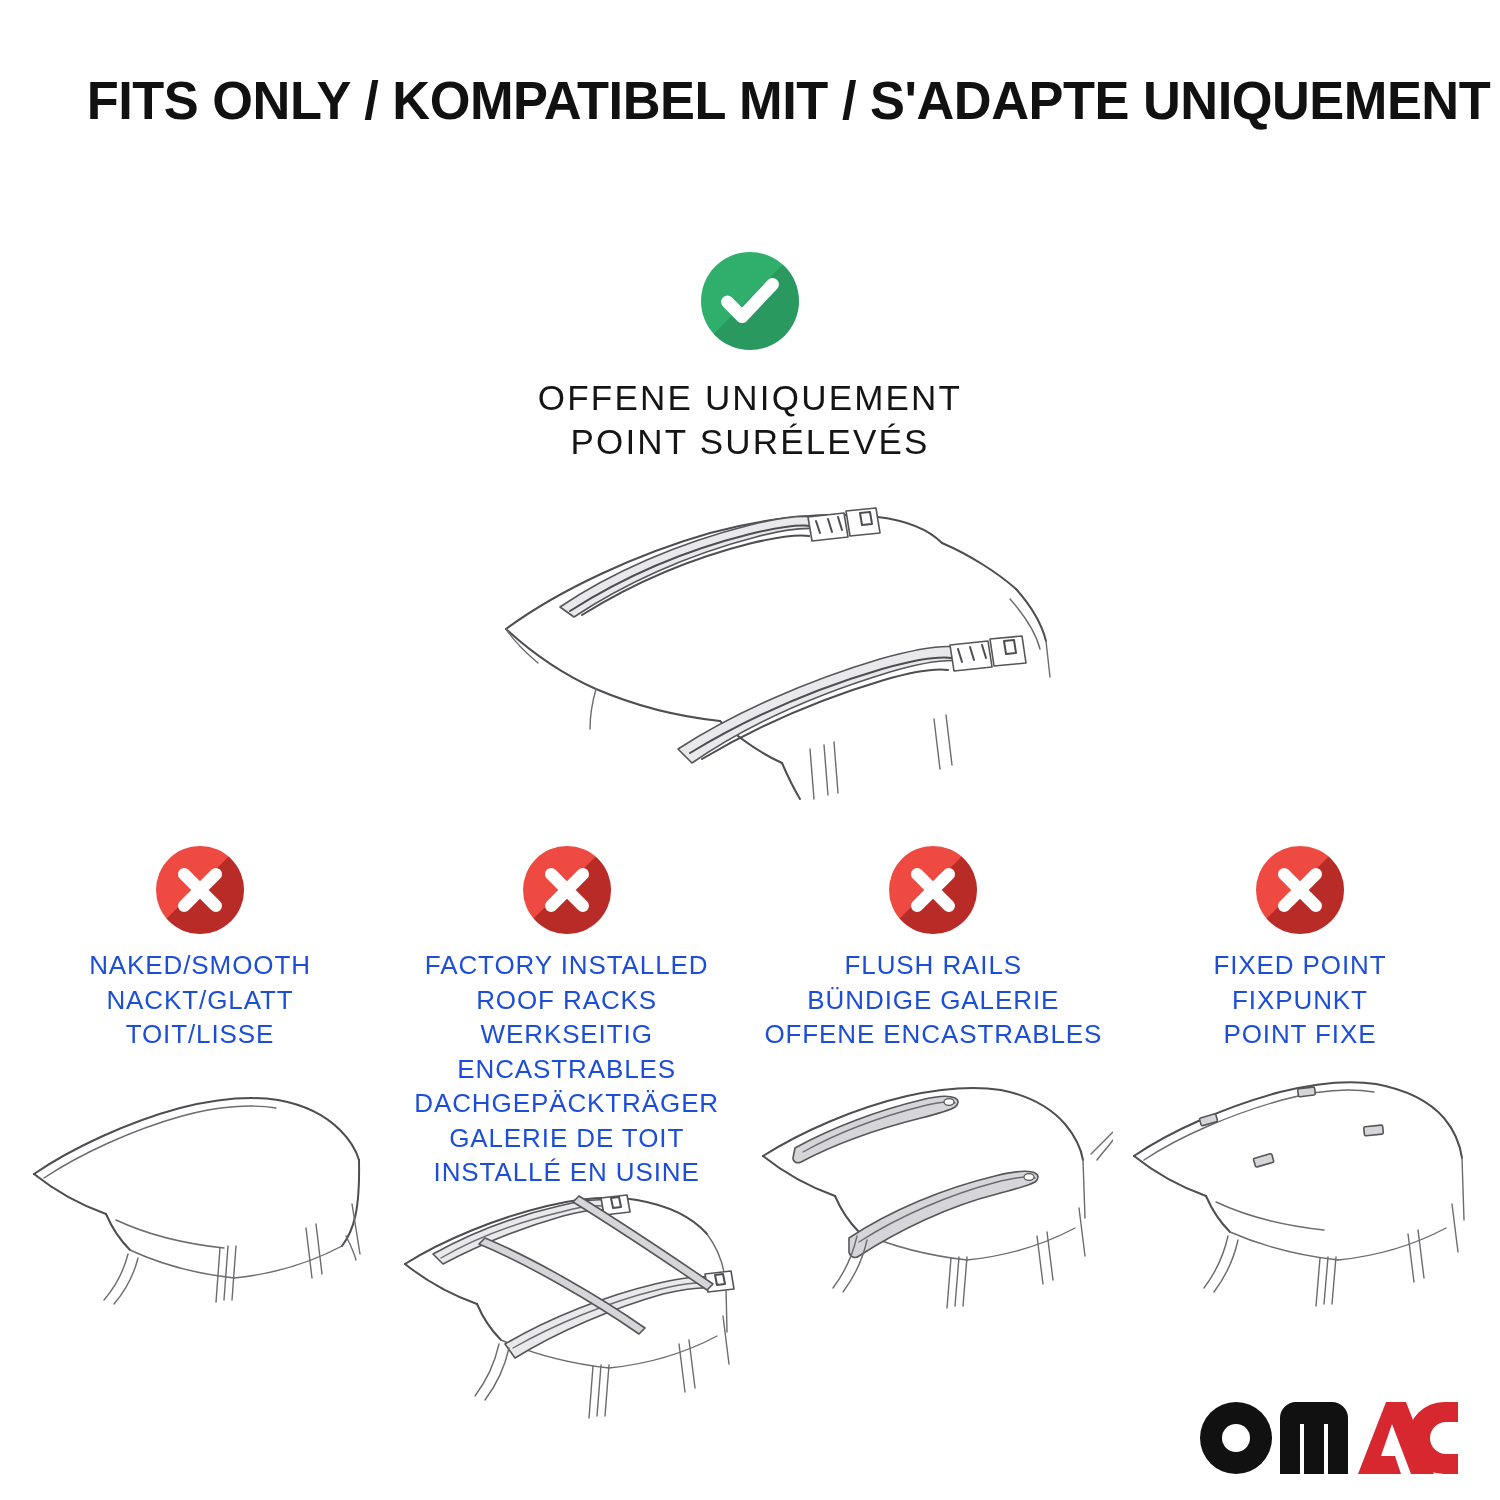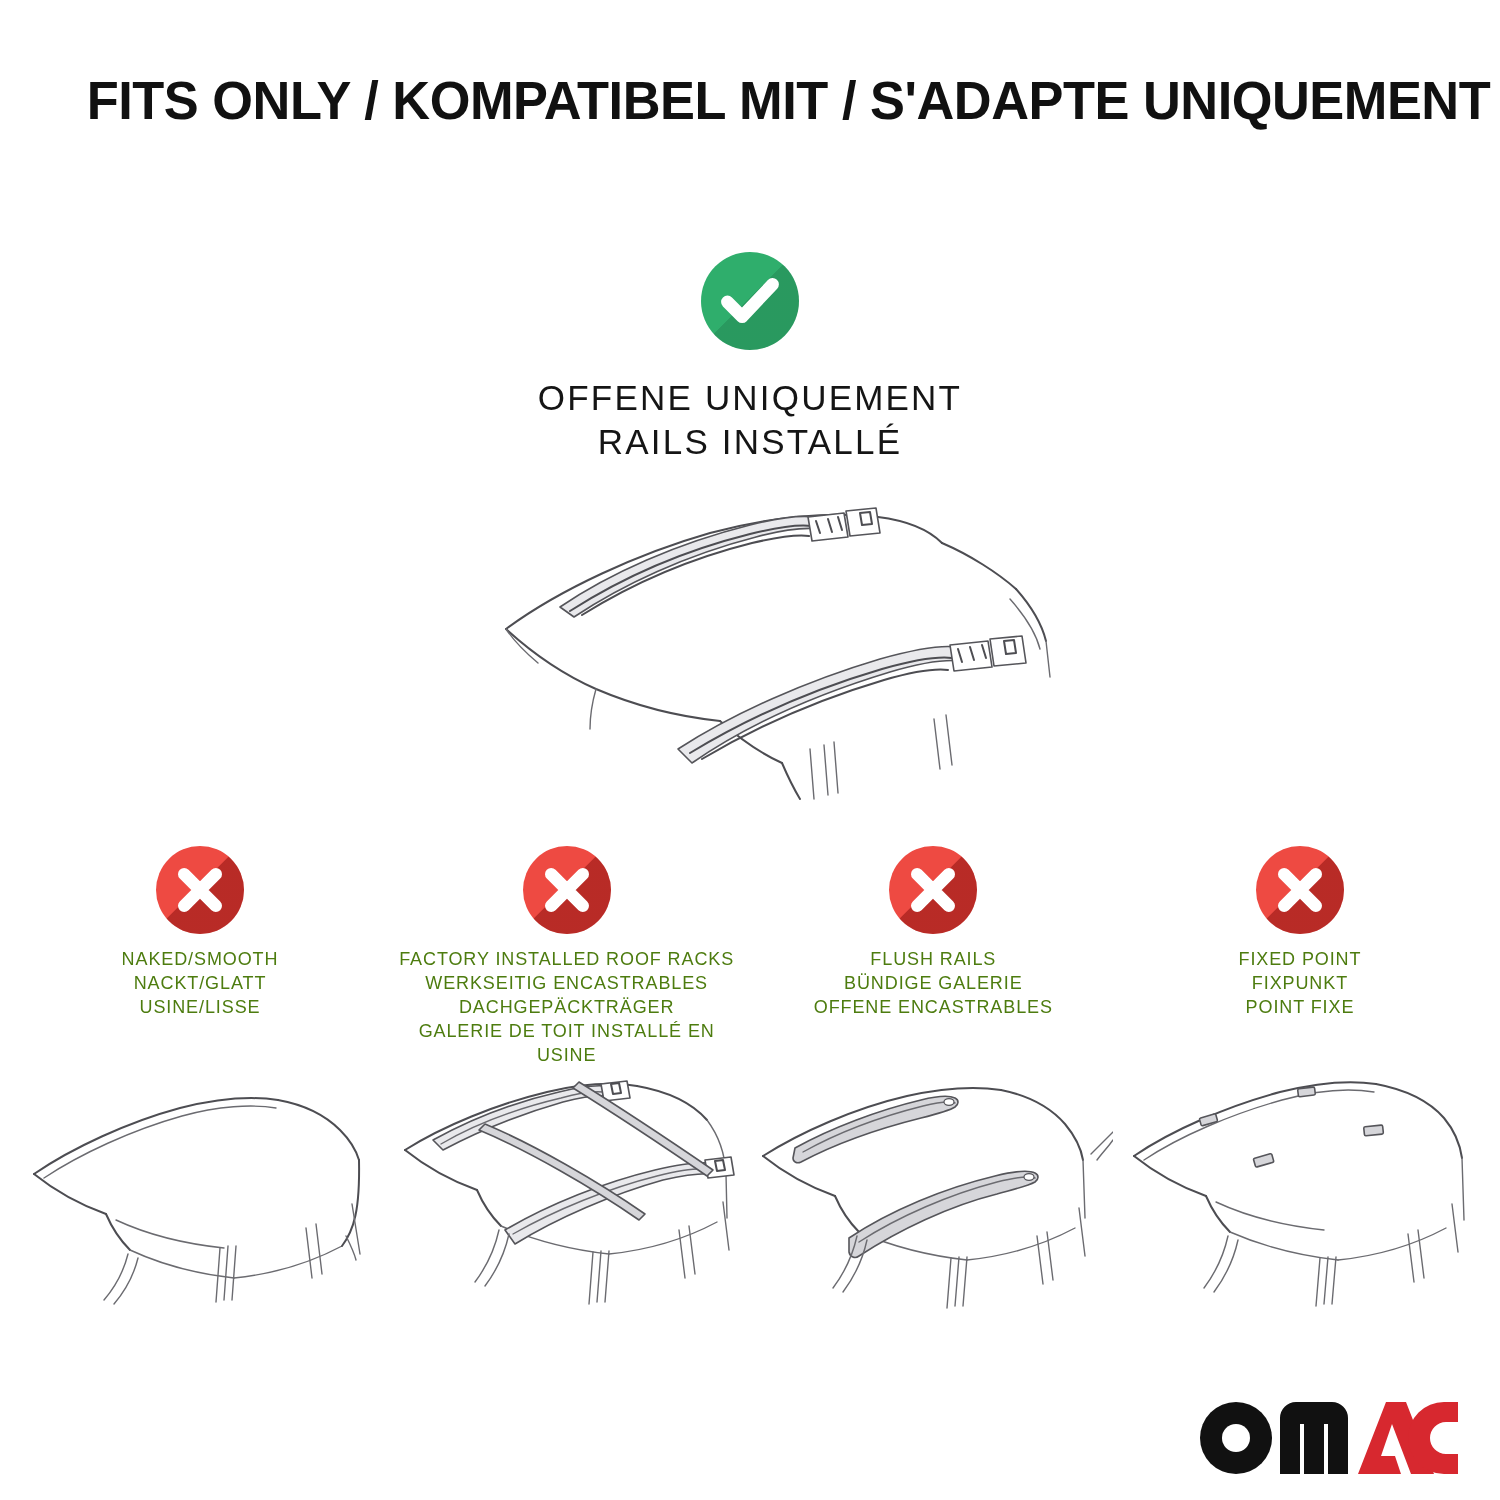--- a/index.html
+++ b/index.html
@@ -109,24 +109,24 @@
   .cell {
     width: 352px;
     display: flex;
     flex-direction: column;
     align-items: center;
   }
   .cell .badge { width: 88px; height: 88px; }
   .cell-labels {
     margin-top: 14px;
     text-align: center;
-    font-size: 18px;
+    font-size: 26px;
     line-height: 1.33;
     letter-spacing: 0.9px;
-    color: #4d7c0f;
+    color: #1d4ed8;
     min-height: 128px;
   }
   .cell-art {
     width: 360px;
     height: 235px;
     margin-top: 2px;
   }
 
   
   .art path, .art line, .art polyline {
@@ -162,21 +162,21 @@
 
   <div class="badge ok">
     <div class="shade"></div>
     <svg viewBox="0 0 100 100">
       <path d="M27 51 L42 66 L73 33" fill="none" stroke="#ffffff" stroke-width="13" stroke-linecap="round" stroke-linejoin="round"></path>
     </svg>
   </div>
 
   <div class="main-labels">
     <div>OFFENE UNIQUEMENT</div>
-    <div>RAILS INSTALLÉ</div>
+    <div>POINT SURÉLEVÉS</div>
   </div>
 
   <svg class="main-art art" viewBox="0 0 680 320">
 
     <path d="M96 148 C150 108 230 72 300 52 C360 36 420 30 468 36
              C500 40 520 50 532 62"></path>
     <path d="M96 148 C120 170 150 192 186 208
              C228 226 272 236 310 240"></path>
     <path d="M310 240 C330 258 350 272 372 282"></path>
     <path d="M532 62 C560 74 588 92 606 108"></path>
@@ -222,21 +222,21 @@
   <div class="cell">
     <div class="badge no">
       <div class="shade"></div>
       <svg viewBox="0 0 100 100">
         <path d="M32 32 L68 68 M68 32 L32 68" fill="none" stroke="#ffffff" stroke-width="14" stroke-linecap="round"></path>
       </svg>
     </div>
     <div class="cell-labels">
       <div>NAKED/SMOOTH</div>
       <div>NACKT/GLATT</div>
-      <div>USINE/LISSE</div>
+      <div>TOIT/LISSE</div>
     </div>
     <svg class="cell-art art" viewBox="0 0 360 235">
       <path d="M14 96 C52 70 108 44 160 30 C196 21 232 18 258 22"></path>
       <path d="M258 22 C286 27 306 38 320 52 C330 62 336 72 339 82"></path>
       <path d="M14 96 C34 112 58 126 86 136"></path>
       <path d="M86 136 C92 150 100 162 110 172"></path>
       <path d="M110 172 C140 186 178 196 214 200" class="thin"></path>
       <path d="M214 200 C254 196 292 184 322 168" class="thin"></path>
       <path d="M322 168 C334 152 340 132 339 82"></path>
       <path d="M24 100 C60 76 112 52 162 38 C198 28 232 26 256 30" class="thin"></path>

